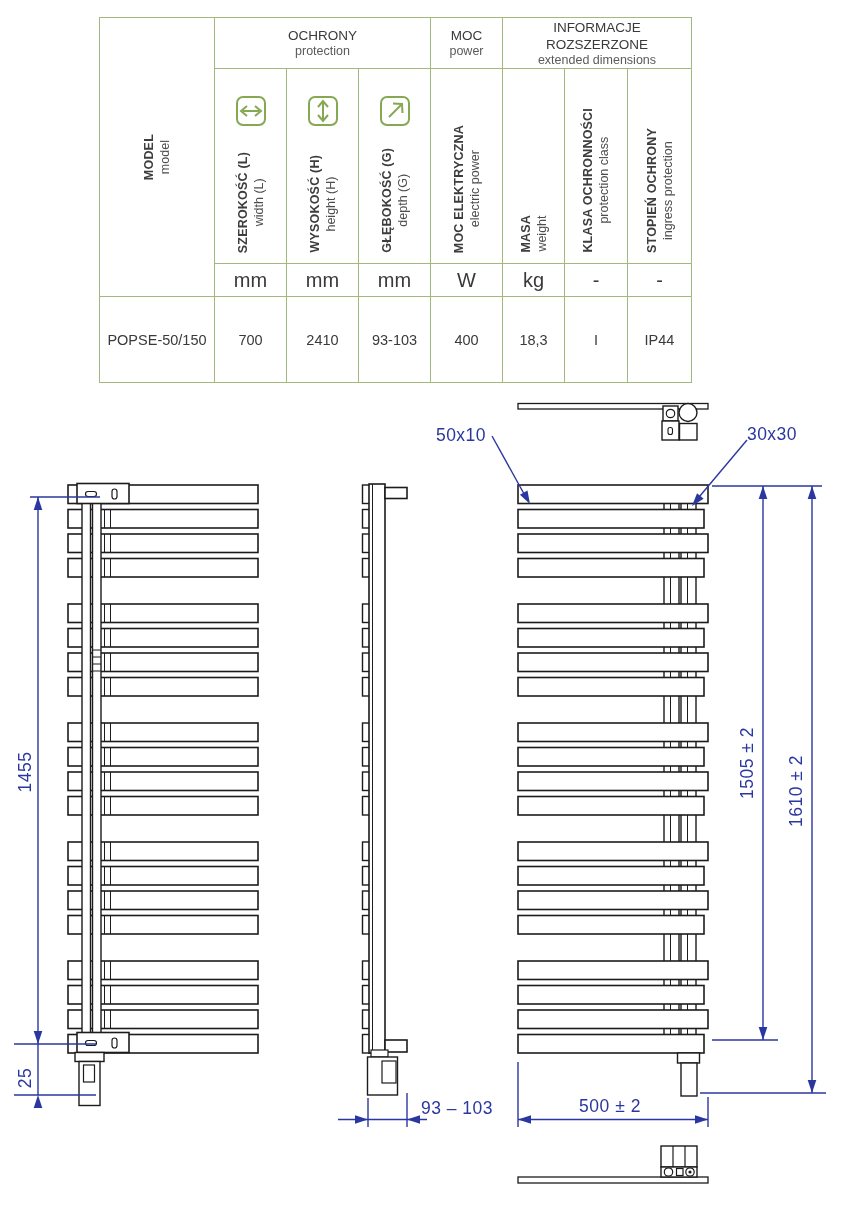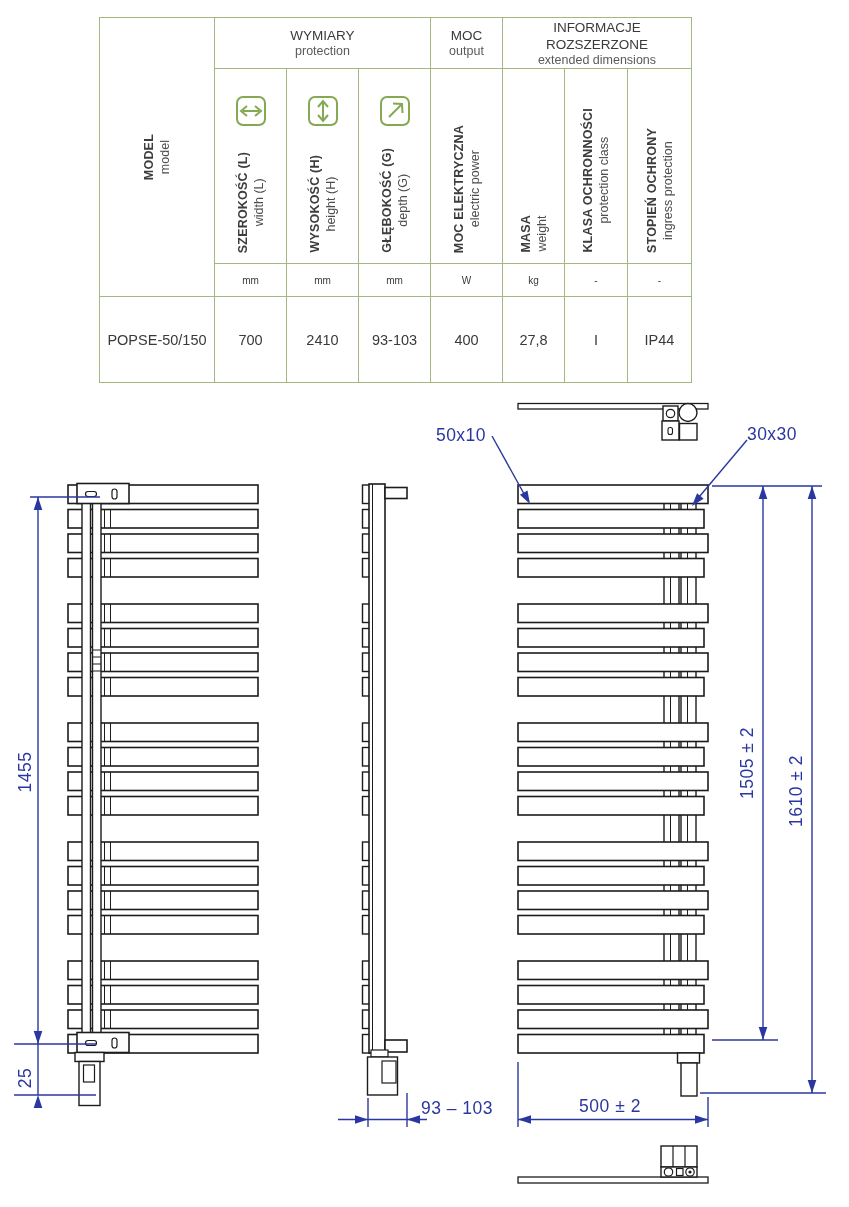--- a/index.html
+++ b/index.html
@@ -5,21 +5,21 @@
   html,body{margin:0;padding:0;background:#fff;}
   .page{position:relative;width:849px;height:1207px;background:#fff;overflow:hidden;
         font-family:"Liberation Sans",sans-serif;}
   
   table.spec{position:absolute;left:99px;top:17px;border-collapse:collapse;table-layout:fixed;}
   table.spec td{border:1px solid #a3b87e;background:#fff;padding:0;vertical-align:middle;
                 text-align:center;color:#3a3a3a;}
   td.shade{background:#e8eedb;}
   .grp-pl{font-size:13.5px;color:#3a3a3a;line-height:17px;}
   .grp-en{font-size:12.5px;color:#5a5a5a;line-height:15px;}
-  .unit{font-size:10px;color:#2f2f2f;}
+  .unit{font-size:20px;color:#2f2f2f;}
   .val{font-size:14.5px;color:#262626;margin-left:36px;}
   td.lblcell{position:relative;height:194px;}
   .lblwrap{position:absolute;left:0;right:0;top:0;bottom:0;display:flex;flex-direction:column;
            align-items:center;justify-content:flex-end;padding-bottom:10px;}
   .vl{writing-mode:vertical-rl;transform:rotate(180deg);line-height:16px;}
   .vl .pl{display:block;font-weight:600;font-size:12.5px;color:#3d3d3d;letter-spacing:.2px;}
   .vl .en{display:block;font-weight:400;font-size:12.5px;color:#4d4d4d;}
   .iconbox{position:absolute;top:26px;left:50%;transform:translateX(-50%);}
   td.modelcell{position:relative;}
   td.modelcell .lblwrap{justify-content:center;padding-bottom:0;}
@@ -47,26 +47,26 @@
         <tr style="height:51px">
       <td rowspan="3" class="modelcell">
         <div class="lblwrap">
               <div class="vl">
           <span class="pl">MODEL</span>
           <span class="en">model</span>
         </div>
             </div>
       </td>
       <td colspan="3">
-        <div class="grp-pl">WYMIARY</div>
+        <div class="grp-pl">OCHRONY</div>
         <div class="grp-en">protection</div>
       </td>
       <td>
         <div class="grp-pl">MOC</div>
-        <div class="grp-en">output</div>
+        <div class="grp-en">power</div>
       </td>
       <td colspan="3">
         <div class="grp-pl">INFORMACJE ROZSZERZONE</div>
         <div class="grp-en">extended dimensions</div>
       </td>
     </tr>
     <tr style="height:194px">
       <td class="lblcell shade">
         <span class="iconbox">
           <svg width="32" height="32" viewBox="0 0 32 32">
@@ -155,21 +155,21 @@
       <td class="unit">kg</td>
       <td class="unit">-</td>
       <td class="unit">-</td>
     </tr>
     <tr style="height:86px">
       <td class="val">POPSE-50/150</td>
       <td class="val">700</td>
       <td class="val">2410</td>
       <td class="val">93-103</td>
       <td class="val">400</td>
-      <td class="val">27,8</td>
+      <td class="val">18,3</td>
       <td class="val">I</td>
       <td class="val">IP44</td>
     </tr>
   </tbody>
     </table>
 
   <svg class="draw" width="849" height="1207" viewBox="0 0 849 1207">
     <g id="g-left">
         <rect x="68" y="485" width="190" height="18.5" fill="#fff" stroke="#1c1c1c" stroke-width="1.6"></rect>
         <line x1="104.5" y1="485" x2="104.5" y2="503.5" stroke="#1c1c1c" stroke-width="1"></line>

